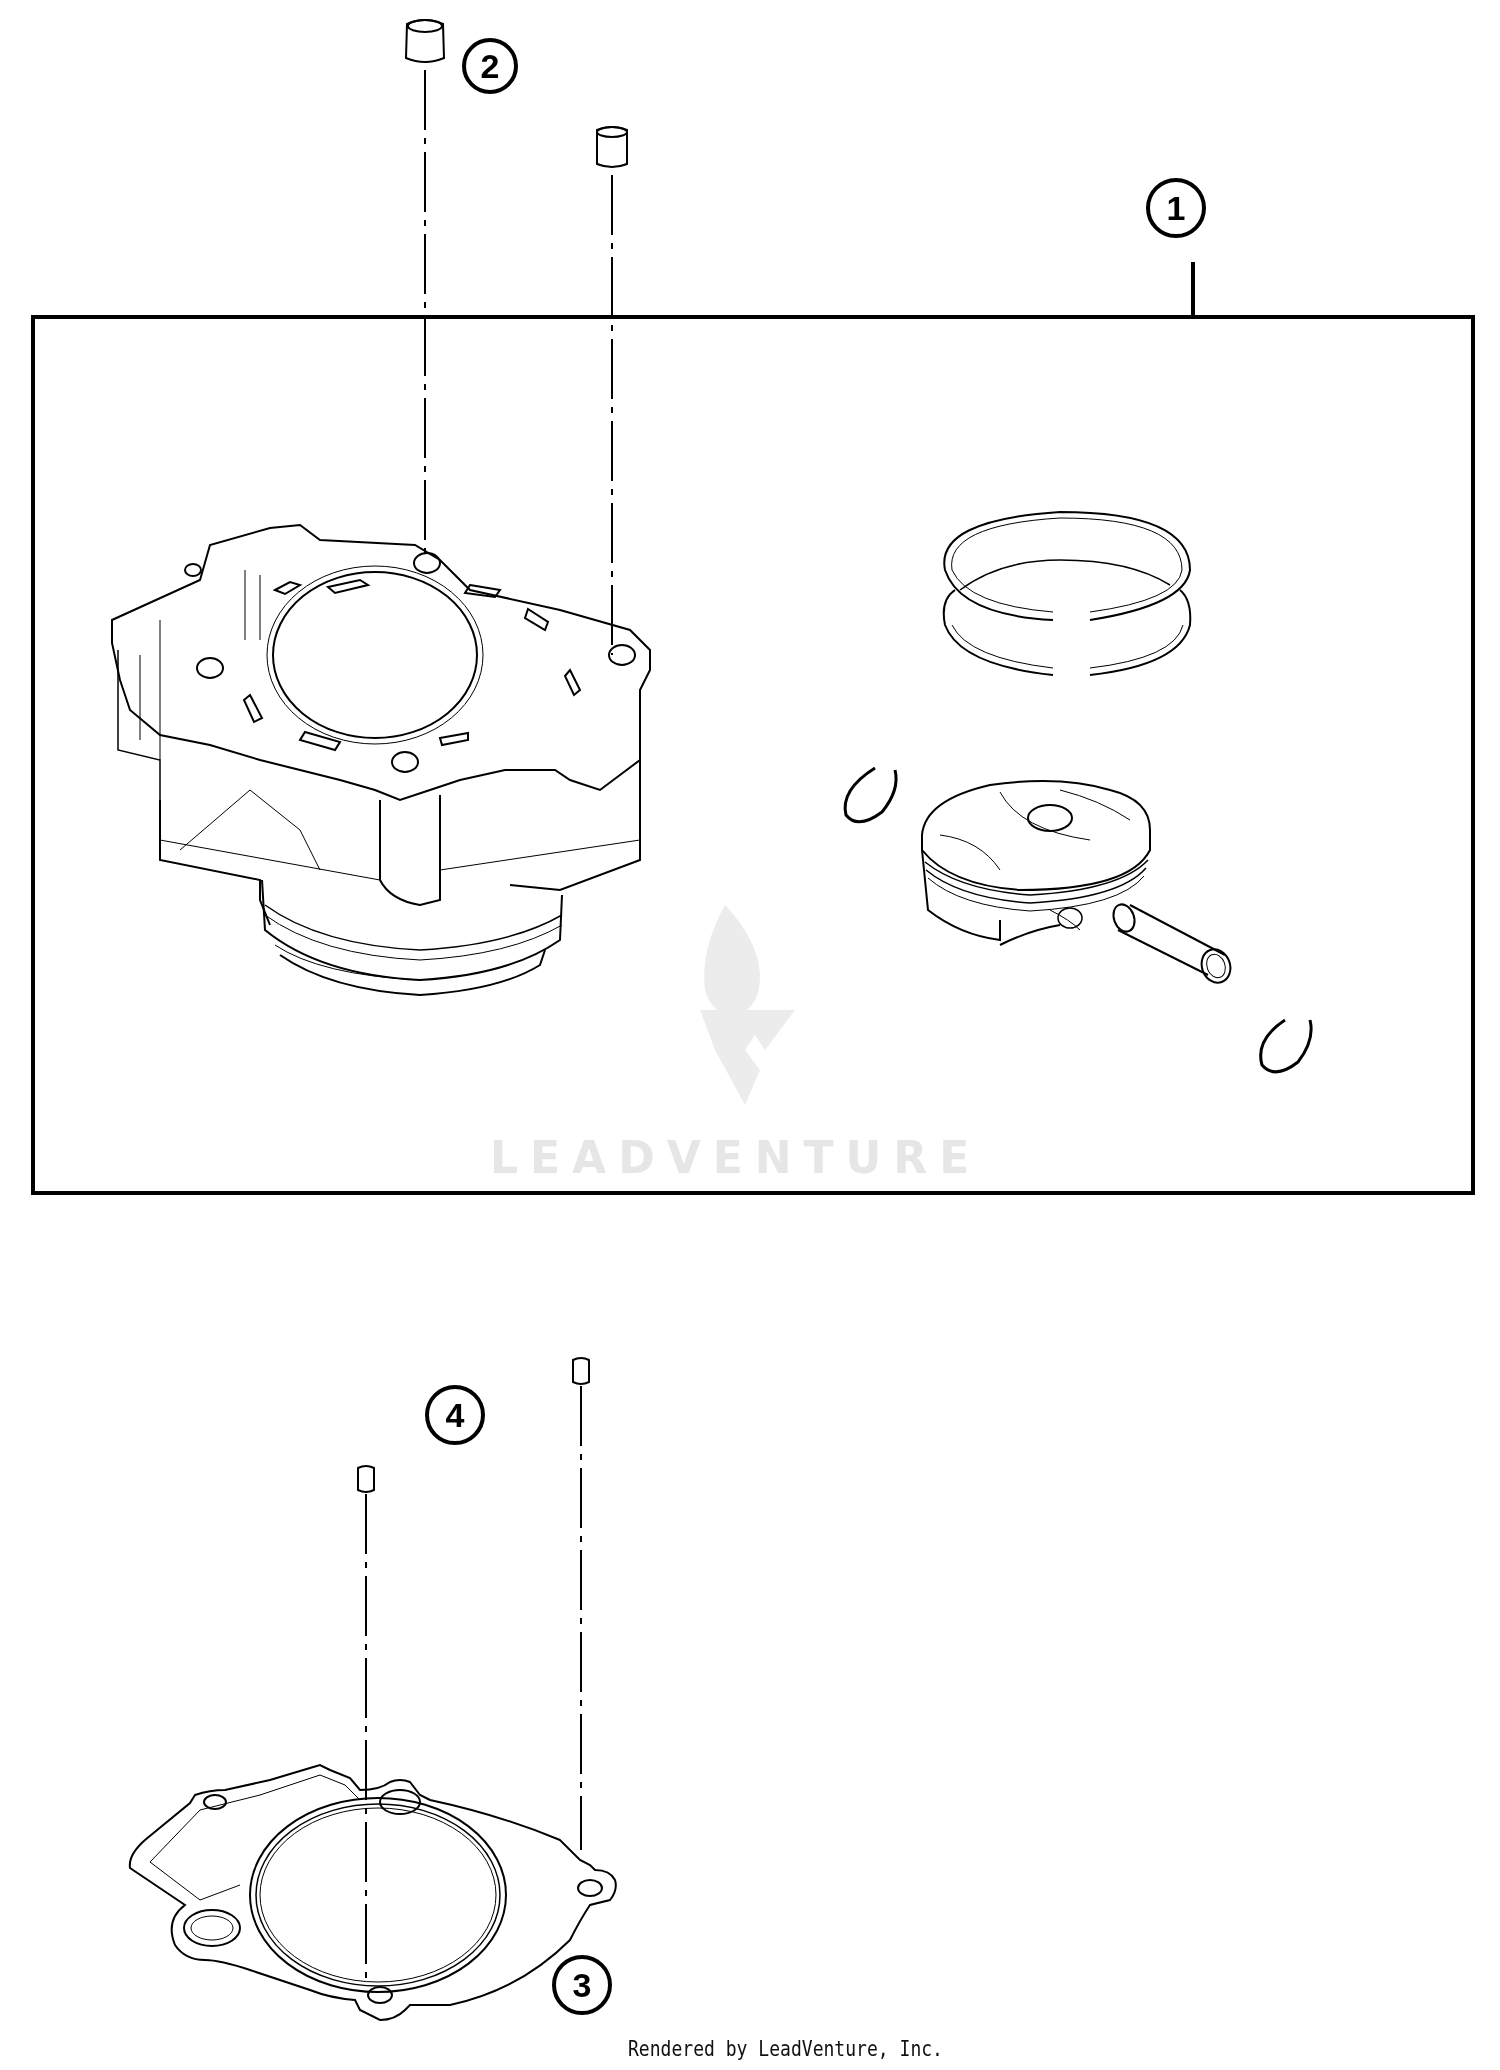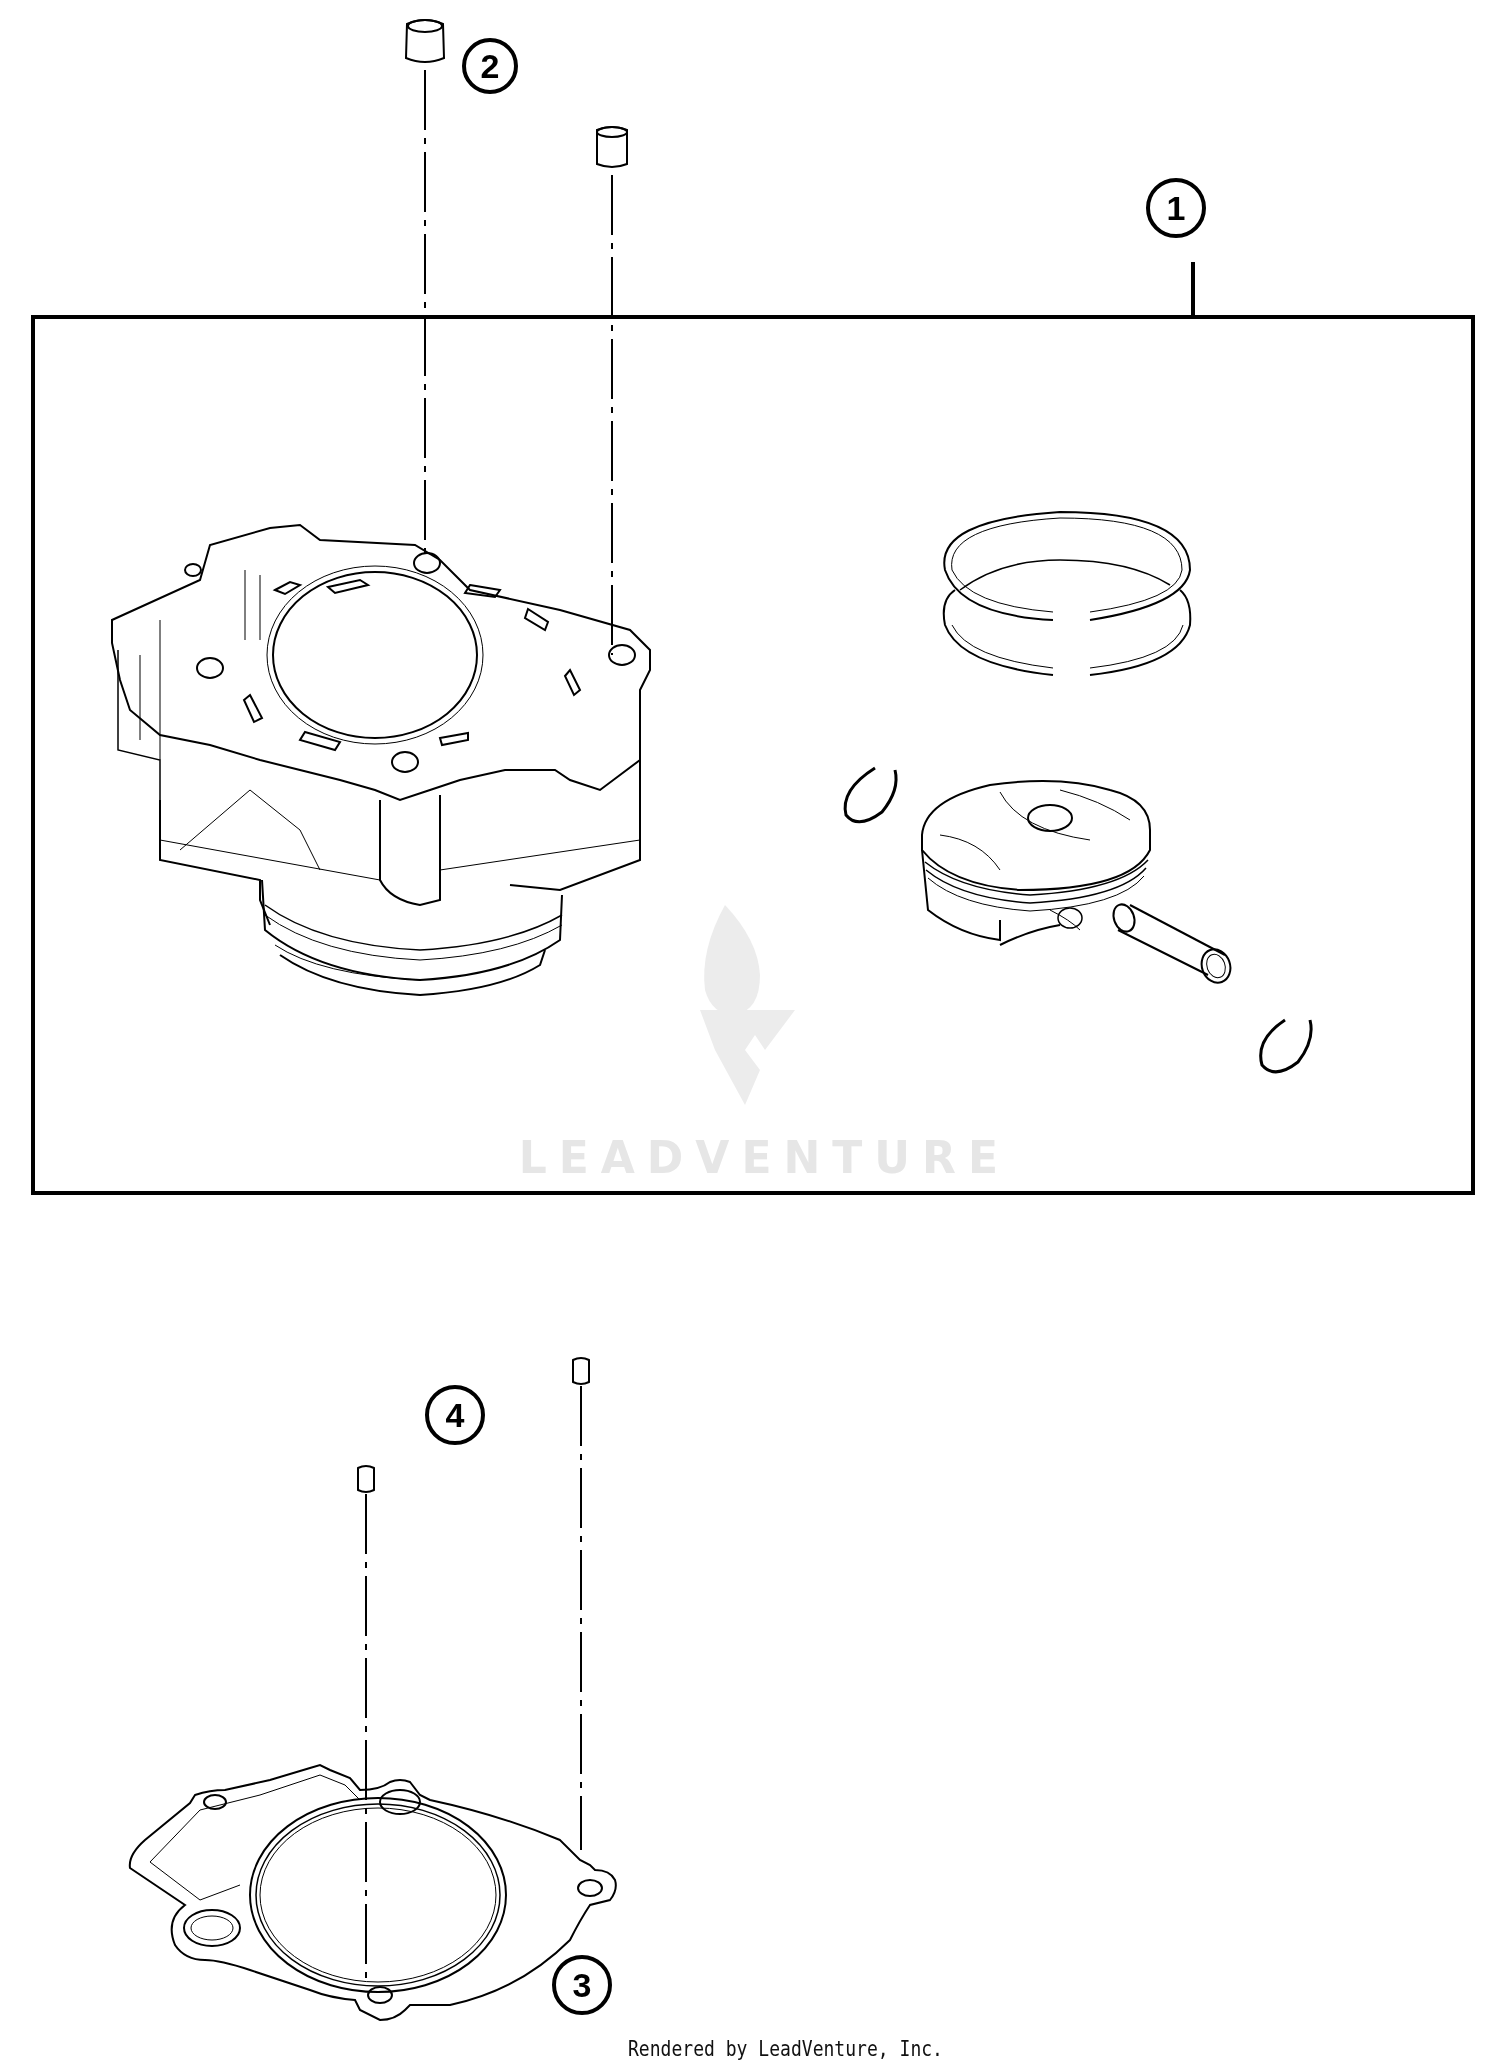--- a/index.html
+++ b/index.html
@@ -6,21 +6,21 @@
     body { width: 1500px; height: 2070px; position: relative; overflow: hidden;
            font-family: "Liberation Sans", sans-serif; }
     .canvas { position: absolute; left: 0; top: 0; width: 1500px; height: 2070px; }
     svg { position: absolute; left: 0; top: 0; }
     .callout { position: absolute; width: 56px; height: 56px; border: 4px solid #000;
                border-radius: 50%; box-sizing: border-box; display: flex;
                align-items: center; justify-content: center; background: #fff;
                font-family: "Liberation Sans", sans-serif; font-weight: bold;
                font-size: 34px; color: #000; cursor: pointer; }
     .watermark-text { position: absolute; left: 490px; top: 1132px; width: 520px;
-                      text-align: right; font-family: "DejaVu Sans", sans-serif;
+                      text-align: left; font-family: "DejaVu Sans", sans-serif;
                       font-weight: bold; font-size: 44px; letter-spacing: 12px; color: #e6e6e6; }
     .footer { position: absolute; left: 628px; top: 2036px; font-family: "DejaVu Sans Mono", monospace;
               font-size: 22px; color: #111; transform: scaleX(0.82); transform-origin: left top; }
   </style>
 </head>
 <body>
 
 <div class="canvas">
 
   <svg width="1500" height="2070" viewBox="0 0 1500 2070">

